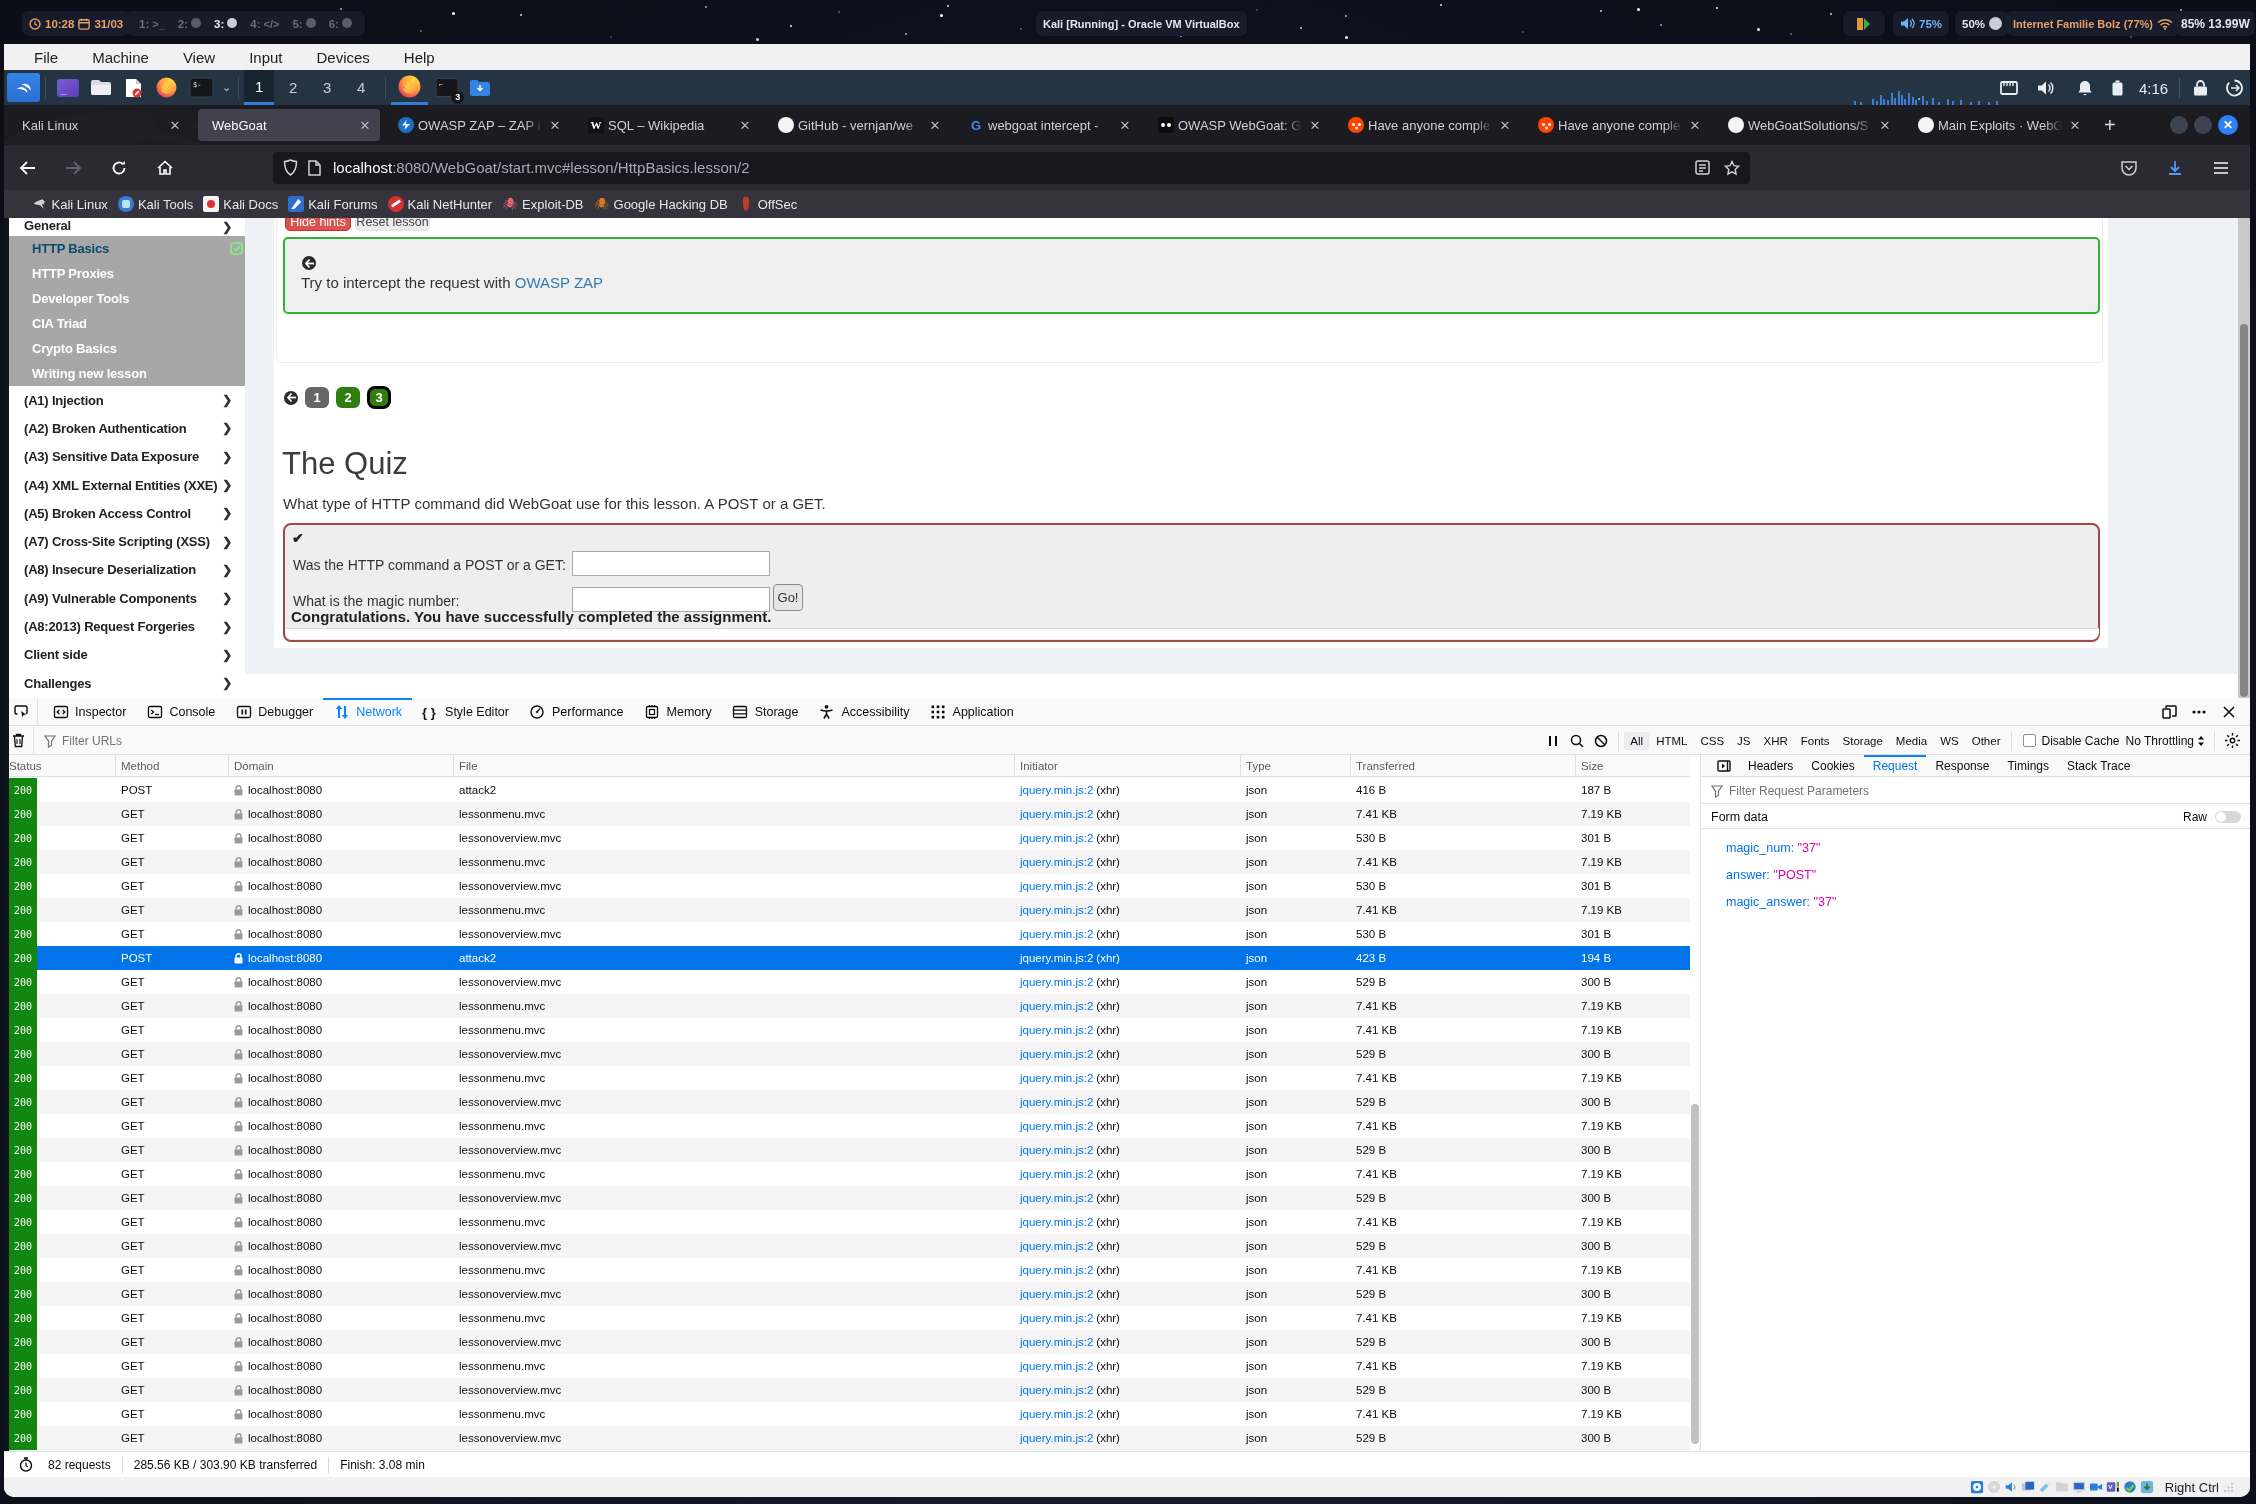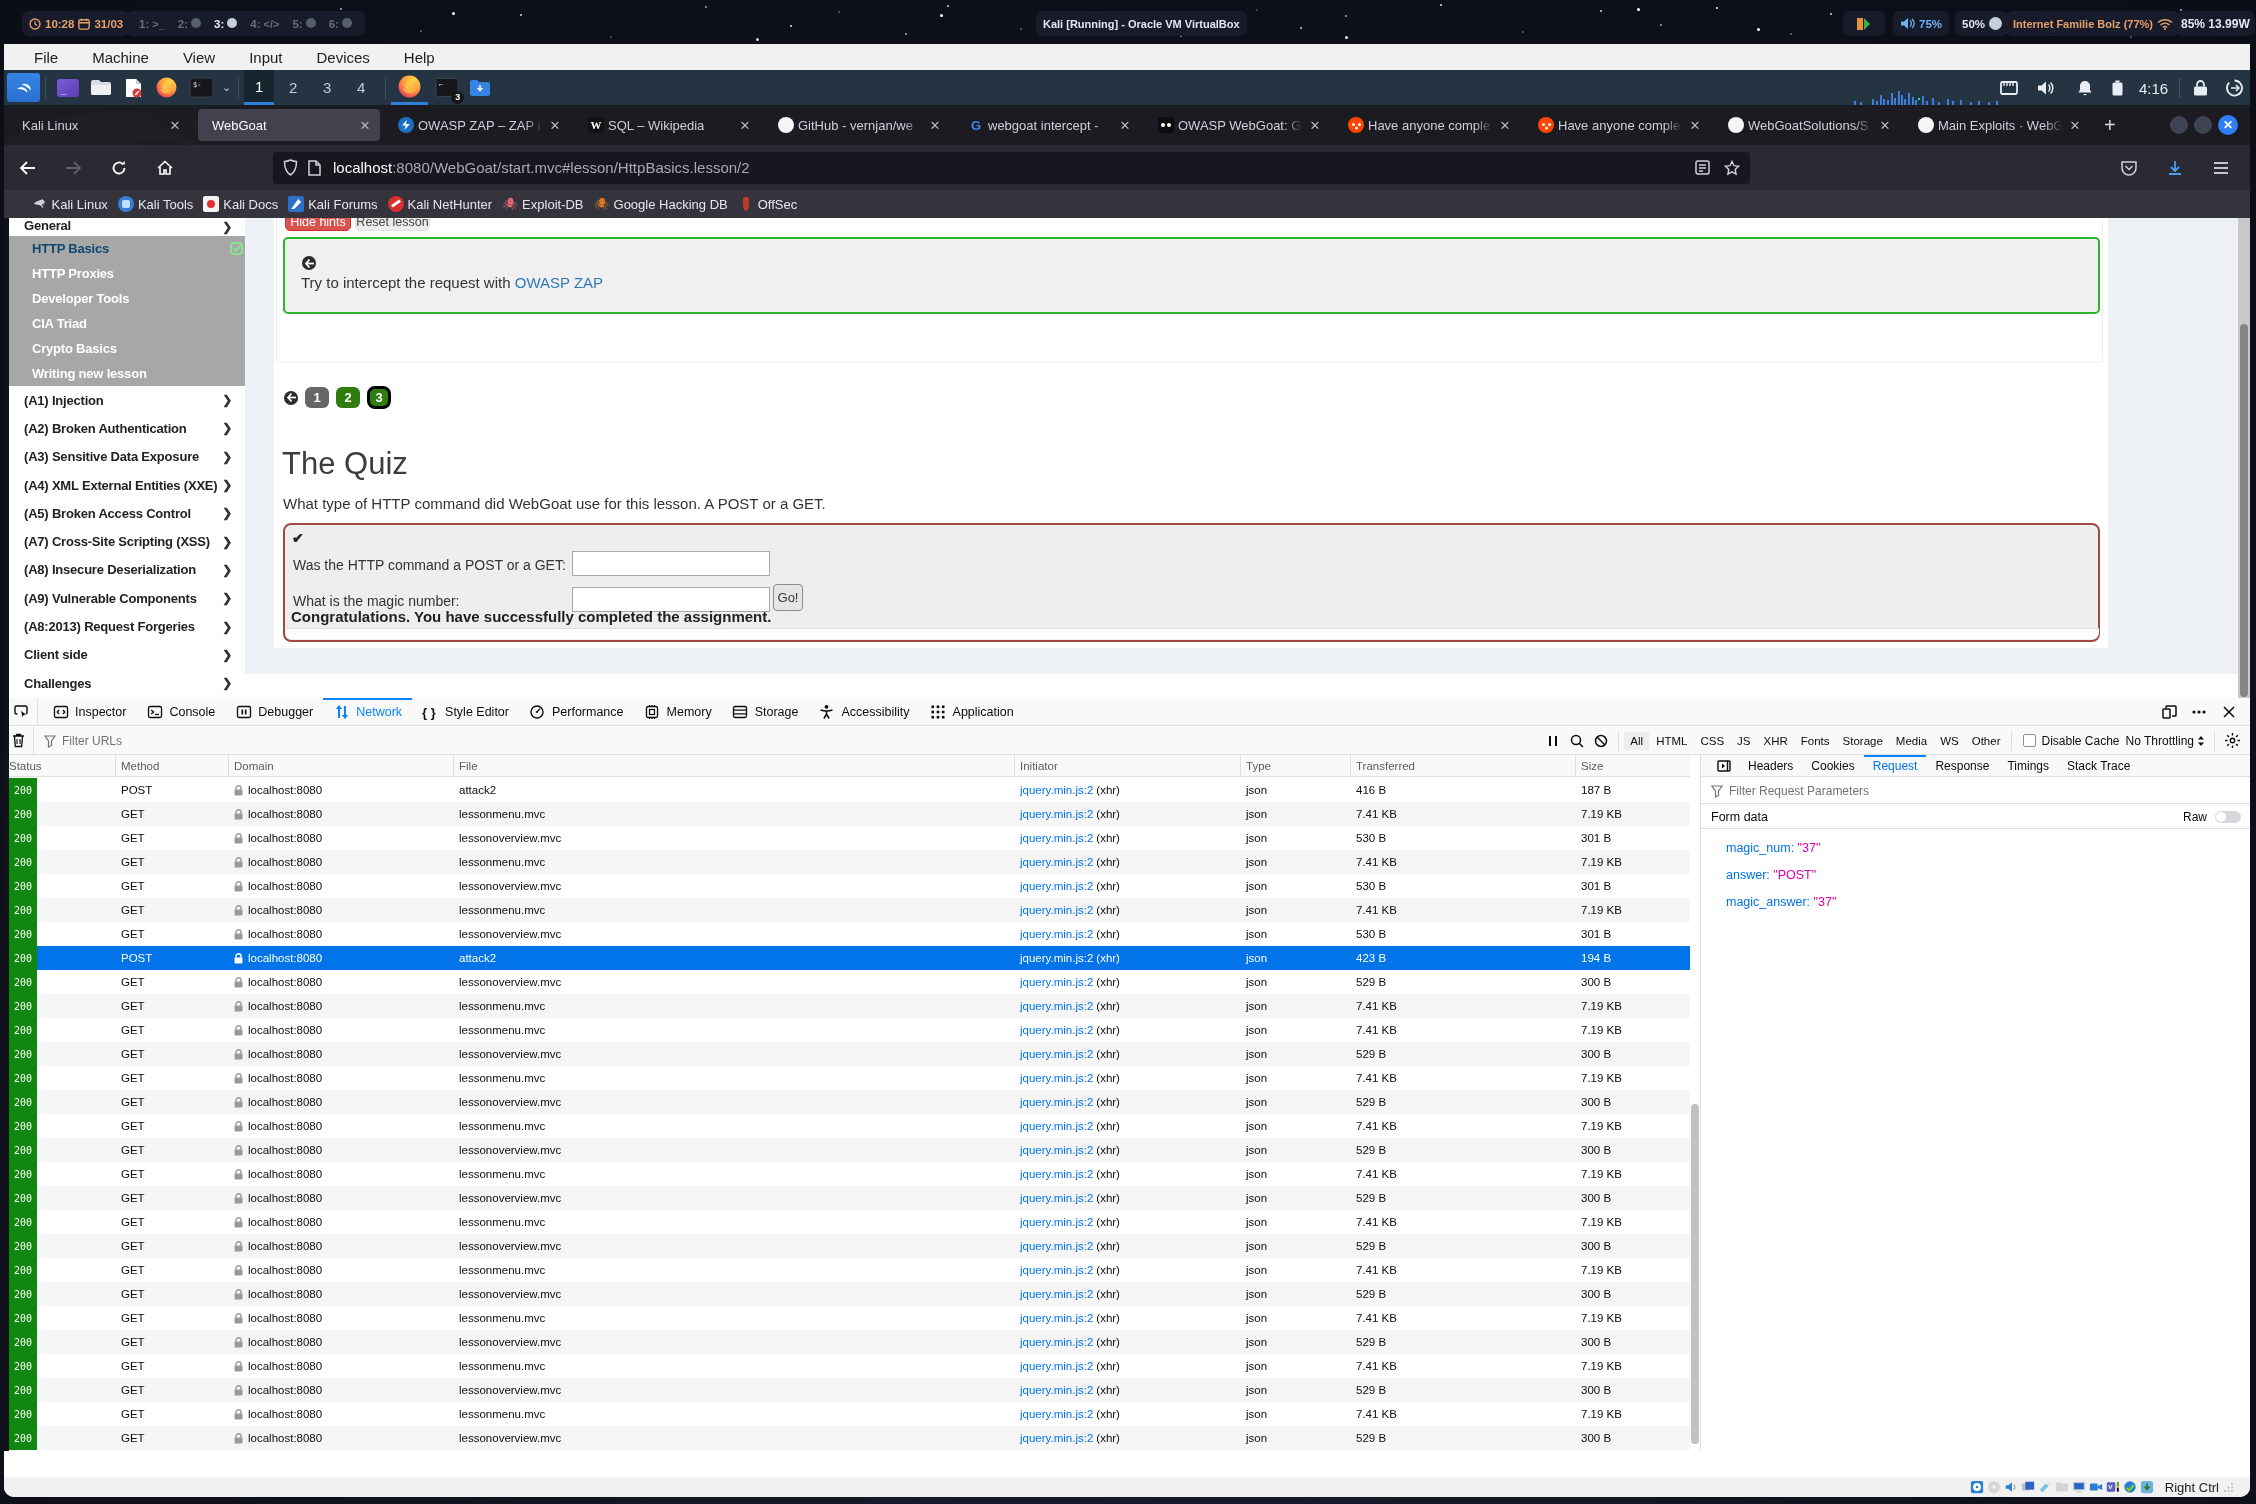--- a/index.html
+++ b/index.html
@@ -1673,20 +1673,34 @@
                   <span class="toggle">
                     <span class="knob"></span>
                   </span>
                 </span>
             </div>
             <div class="param" style="top:86px;"><span class="k">magic_num</span><span class="k">: </span><span class="v">"37"</span></div>
             <div class="param" style="top:113px;"><span class="k">answer</span><span class="k">: </span><span class="v">"POST"</span></div>
             <div class="param" style="top:140px;"><span class="k">magic_answer</span><span class="k">: </span><span class="v">"37"</span></div>
           </div>
 
+          <div id="dt-status" class="abs">
+            <div style="width:44px; display:flex; justify-content:center;">
+              <svg width="14" height="15" viewBox="0 0 14 15">
+                  <circle cx="7" cy="8.5" r="5.5" fill="none" stroke="#0c0c0d" stroke-width="1.4"></circle>
+                  <path d="M7 5.5v3l2 1.5" stroke="#0c0c0d" stroke-width="1.2" fill="none"></path>
+                  <path d="M5 1h4M7 1v2" stroke="#0c0c0d" stroke-width="1.4"></path>
+                </svg>
+            </div>
+            <span>82 requests</span>
+            <span class="sb-sep"></span>
+            <span>285.56 KB / 303.90 KB transferred</span>
+            <span class="sb-sep"></span>
+            <span>Finish: 3.08 min</span>
+          </div>
         </div>
 
       </div>
     </div>
 
     <div id="left-dark-strip" class="abs" style="top:148px;"></div>
   </div>
 
   <div id="vbox-statusbar" class="abs">
     <svg class="vb-ic" viewBox="0 0 16 16">

